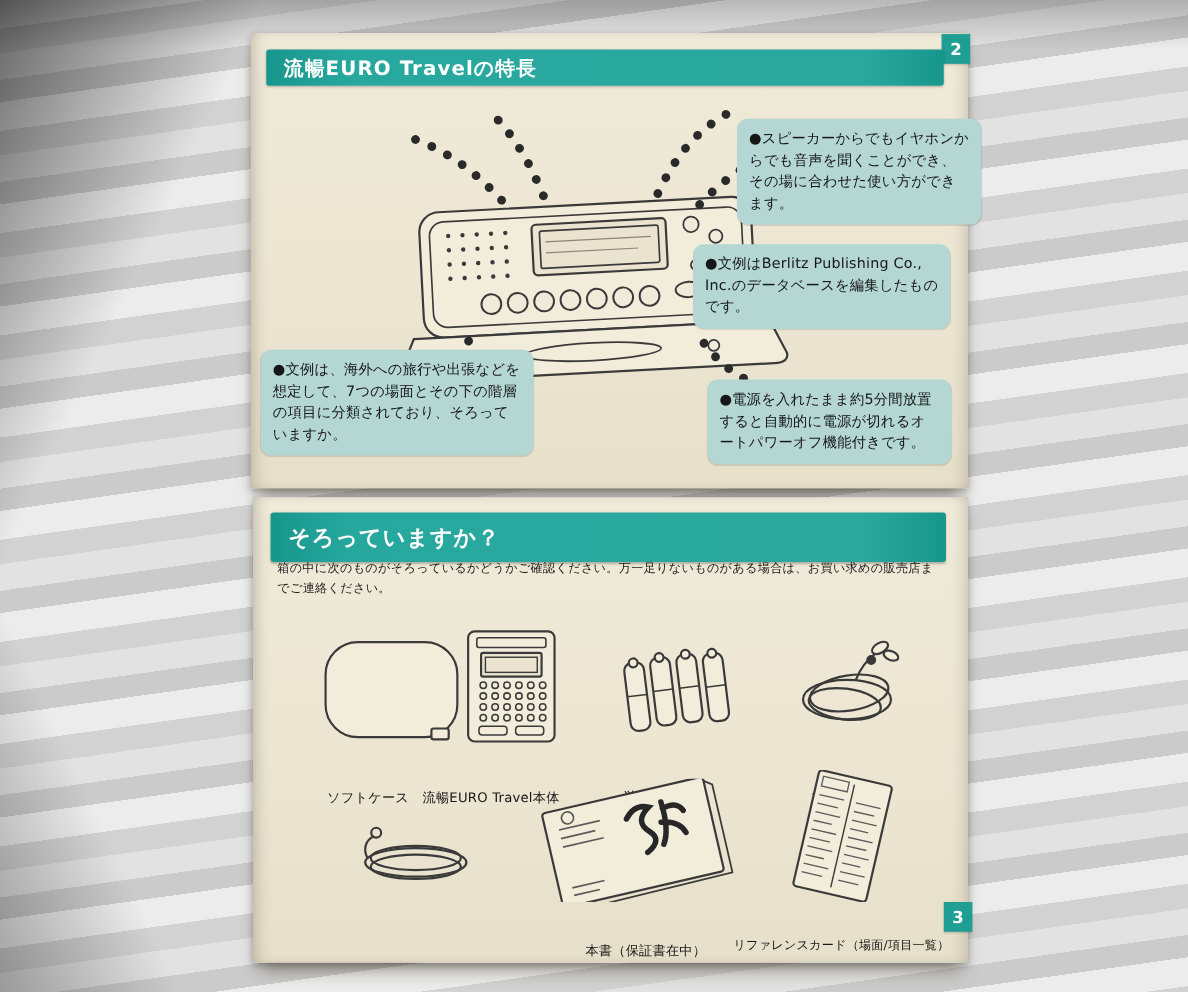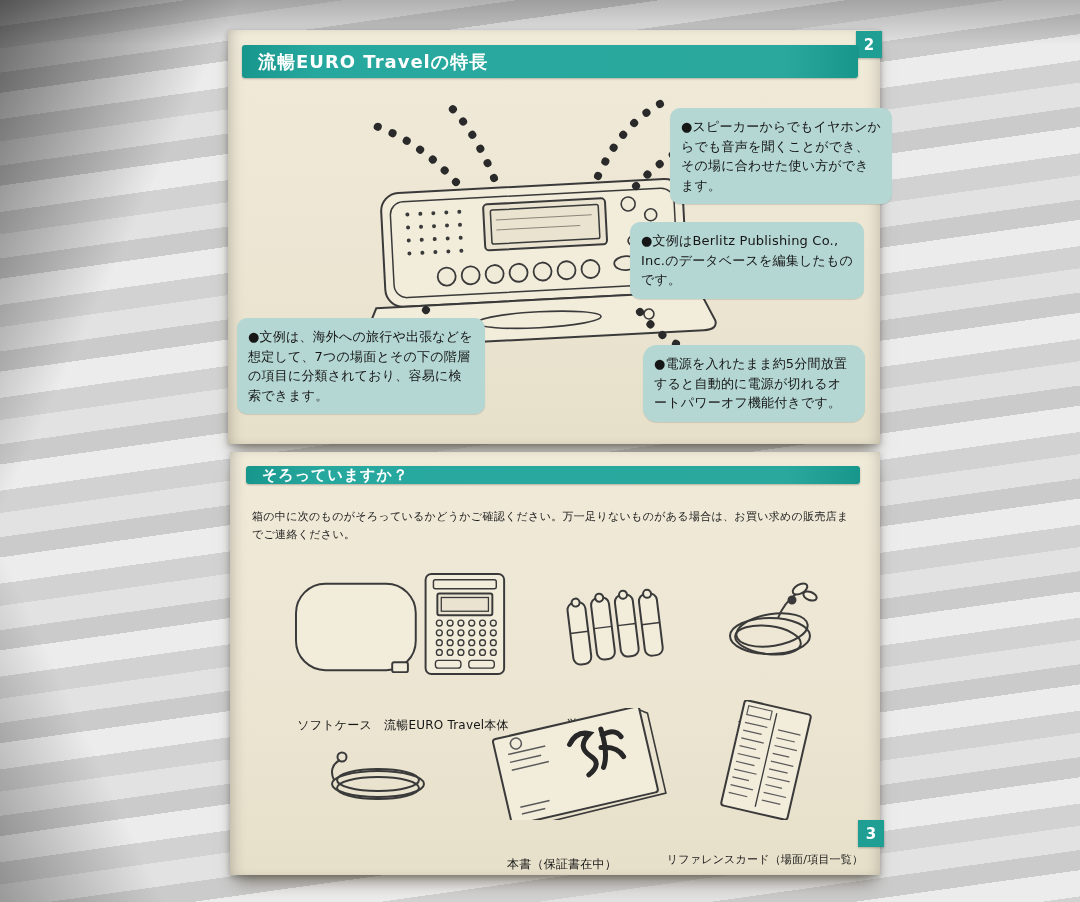--- a/index.html
+++ b/index.html
@@ -37,21 +37,21 @@
     background:linear-gradient(90deg,#17968c,#27a89e 12%,#2aa89e 88%,#17968c);
     color:#ffffff;
     font-weight:bold;
     display:flex;align-items:center;
     padding-left:16px;
     letter-spacing:1px;
     border-radius:3px;
     box-shadow:0 1px 2px rgba(0,0,0,0.25);
   }
   .header-bar.top{left:14px;top:15px;width:600px;height:33px;font-size:18px;}
-  .header-bar.bottom{left:16px;top:14px;width:598px;height:18px;font-size:15px;}
+  .header-bar.bottom{left:16px;top:14px;width:598px;height:45px;font-size:20px;}
 
   .page-num{
     position:absolute;
     background:#1f9e94;
     color:#fff;
     font-weight:bold;
     font-size:15px;
     width:26px;height:27px;
     display:flex;align-items:center;justify-content:center;
     box-shadow:0 1px 2px rgba(0,0,0,0.25);
@@ -67,21 +67,21 @@
     font-size:13px;
     line-height:1.5;
     color:#161616;
     letter-spacing:0.2px;
     box-shadow:0 1px 1px rgba(0,0,0,0.12);
   }
   .box1{left:9px;top:70px;width:226px;}
   .box2{left:402px;top:78px;width:200px;margin-left:40px;}
   .box3{left:402px;top:192px;width:212px;padding-left:11px;}
   .box4{left:9px;top:288px;width:226px;}
-  .box5{left:415px;top:315px;width:200px;border-radius:14px;}
+  .box5{left:415px;top:315px;width:200px;}
 
   .device-art{position:absolute;left:70px;top:66px;width:470px;height:270px;}
 
   .intro-text{
     position:absolute;
     left:22px;top:56px;width:602px;
     font-size:11px;line-height:1.65;color:#1a1a1a;letter-spacing:0.3px;
   }
   .fig{position:absolute;}
   .fig-caption{
@@ -90,21 +90,21 @@
     text-align:center;
     white-space:pre-line;
     line-height:1.45;
     letter-spacing:0.2px;
     margin-top:36px;
   }
   .cap1{left:56px;top:229px;width:234px;}
   .cap2{left:294px;top:229px;width:160px;font-family:Liberation Mono, monospace;}
   .cap3{left:458px;top:229px;width:160px;}
   .cap4{left:42px;top:366px;width:204px;}
-  .cap5{left:252px;top:368px;width:160px;}
+  .cap5{left:252px;top:368px;width:160px;text-align:right;}
   .cap6{left:430px;top:364px;width:210px;font-size:11px;}
 </style>
 </head>
 <body>
 
 <div class="photo">
 
   <div class="page page-top">
 
     <div class="page-num top">2</div>
@@ -178,21 +178,21 @@
       </g>
     </svg>
 
     <div class="feature-box box2">
       <span>●スピーカーからでもイヤホンからでも音声を聞くことができ、その場に合わせた使い方ができます。</span>
     </div>
     <div class="feature-box box3">
       <span>●文例はBerlitz Publishing Co., Inc.のデータベースを編集したものです。</span>
     </div>
     <div class="feature-box box4">
-      <span>●文例は、海外への旅行や出張などを想定して、7つの場面とその下の階層の項目に分類されており、容易に検索できます。</span>
+      <span>●文例は、海外への旅行や出張などを想定して、7つの場面とその下の階層の項目に分類されており、そろっていますか。</span>
     </div>
     <div class="feature-box box5">
       <span>●電源を入れたまま約5分間放置すると自動的に電源が切れるオートパワーオフ機能付きです。</span>
     </div>
   </div>
 
   <div class="page page-bottom">
 
     <div class="header-bar bottom">
       <span>そろっていますか？</span>

